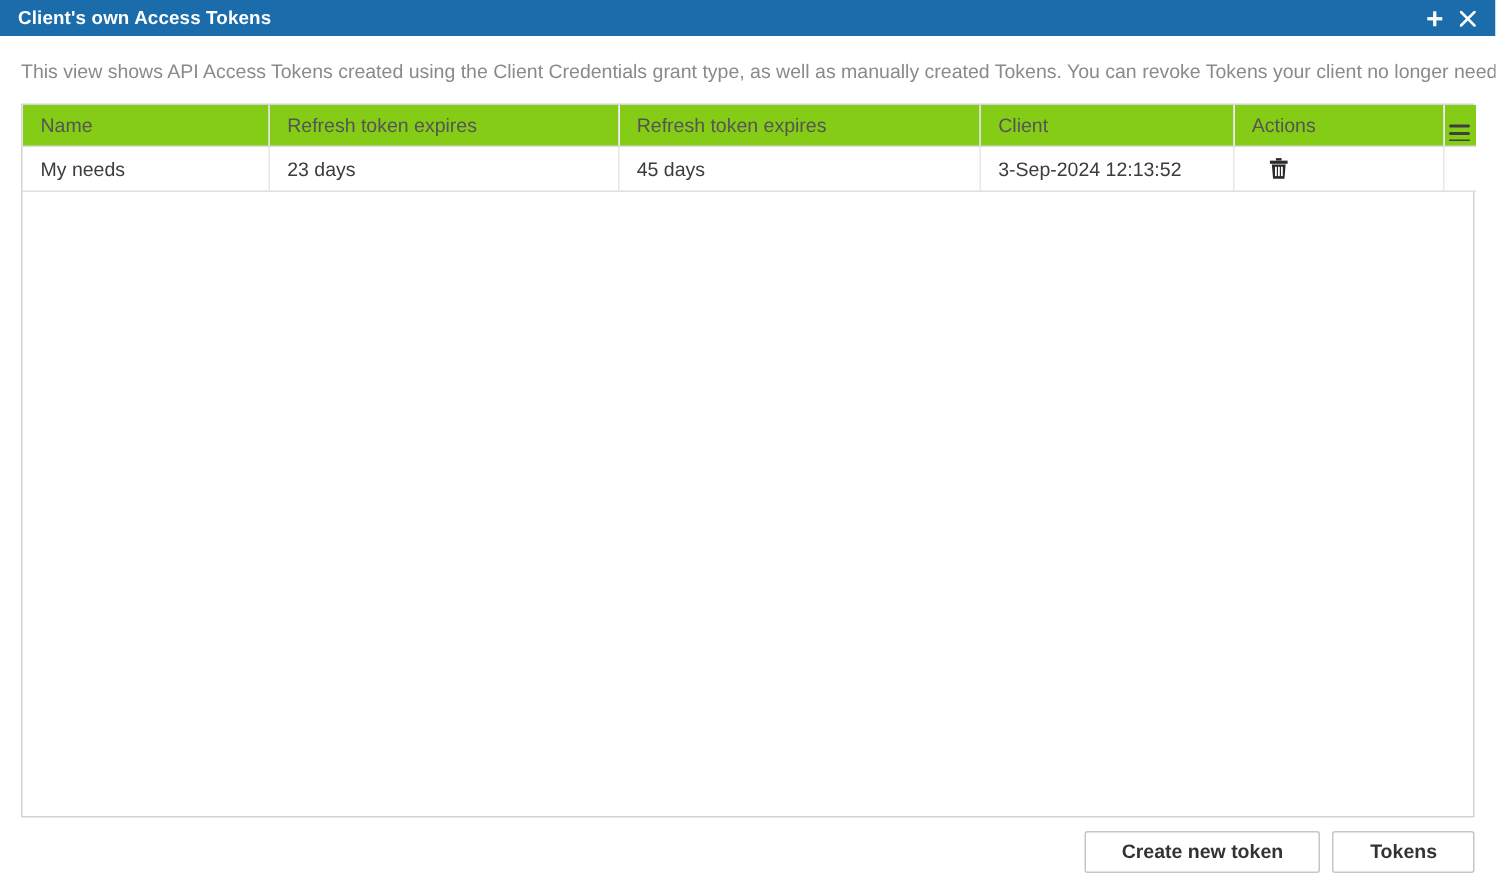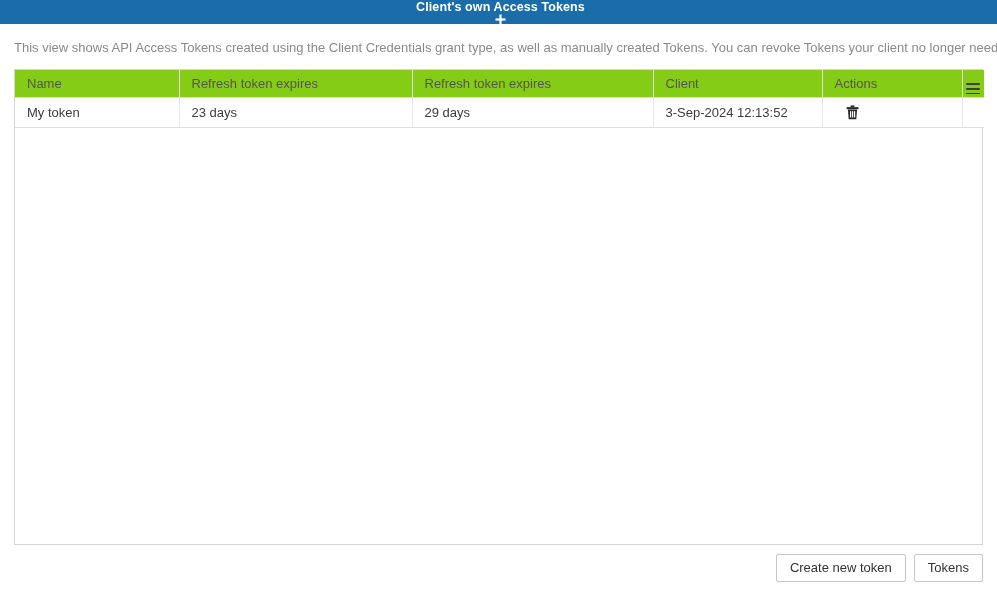--- a/index.html
+++ b/index.html
@@ -18,21 +18,20 @@
   }
 
   
   .titlebar {
     height: 24px;
     background: #1a6cab;
     display: flex;
     align-items: center;
     padding: 0 8px 0 12px;
     box-sizing: border-box;
-    flex-direction: column;
   }
   .titlebar-title {
     color: #ffffff;
     font-size: 12.5px;
     font-weight: bold;
     letter-spacing: .1px;
     flex: 0 0 auto;
   }
   .titlebar-spacer { flex: 1 1 auto; }
   .titlebar-btn {
@@ -150,24 +149,25 @@
     gap: 8px;
   }
   .btn {
     font-family: "Liberation Sans", sans-serif;
     font-size: 13px;
     color: #333333;
     background: #ffffff;
     border: 1px solid #c6c6c6;
     border-radius: 2px;
     height: 28px;
-    padding: 0 13px;
+    padding: 0 24px;
     cursor: pointer;
     line-height: 26px;
     white-space: nowrap;
+    font-weight: bold;
   }
 </style>
 </head>
 <body>
 
 <div class="titlebar">
   <div class="titlebar-title">Client's own Access Tokens</div>
   <div class="titlebar-spacer"></div>
   <div class="titlebar-btn">
     <span>
@@ -211,23 +211,23 @@
             <span class="hamburger">
               <span></span>
                 <span></span>
                 <span></span>
             </span>
           </th>
         </tr>
       </thead>
       <tbody>
         <tr>
-          <td>My token</td>
+          <td>My needs</td>
           <td>23 days</td>
-          <td>29 days</td>
+          <td>45 days</td>
           <td>3-Sep-2024 12:13:52</td>
           <td class="actions-cell">
             <span class="trash-btn">
               <svg width="13" height="15" viewBox="0 0 13 15">
                 <rect x="4.6" y="0.4" width="3.8" height="1.6" fill="#2b2b2b"></rect>
                 <rect x="0.6" y="2.1" width="11.8" height="2.1" fill="#2b2b2b"></rect>
                 <path d="M1.9 4.6 L11.1 4.6 L10.3 14.2 L2.7 14.2 Z" fill="#2b2b2b"></path>
                 <rect x="4.0" y="6.2" width="1.2" height="6.2" fill="#ffffff"></rect>
                 <rect x="6.0" y="6.2" width="1.2" height="6.2" fill="#ffffff"></rect>
                 <rect x="8.0" y="6.2" width="1.2" height="6.2" fill="#ffffff"></rect>

